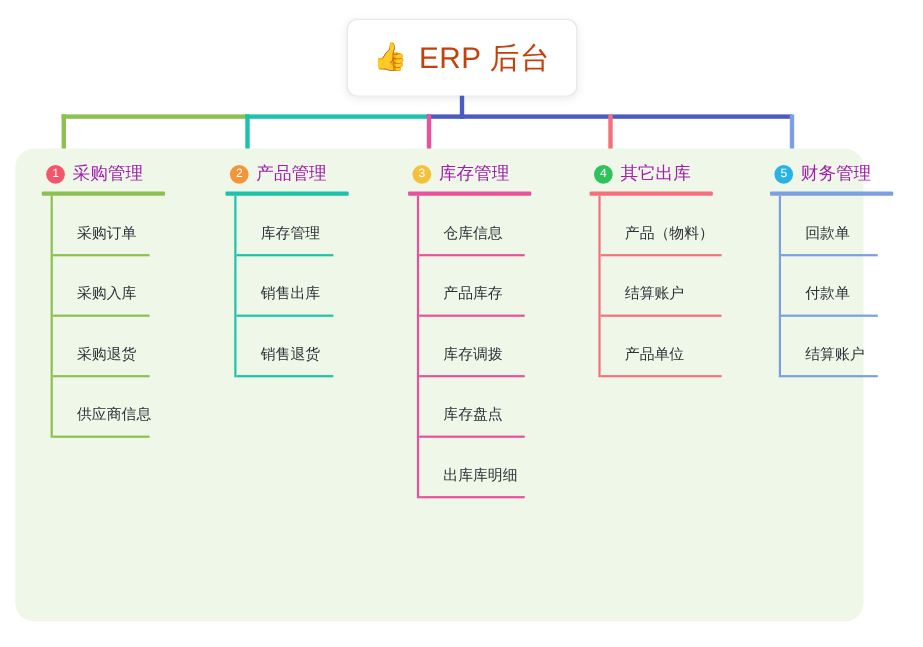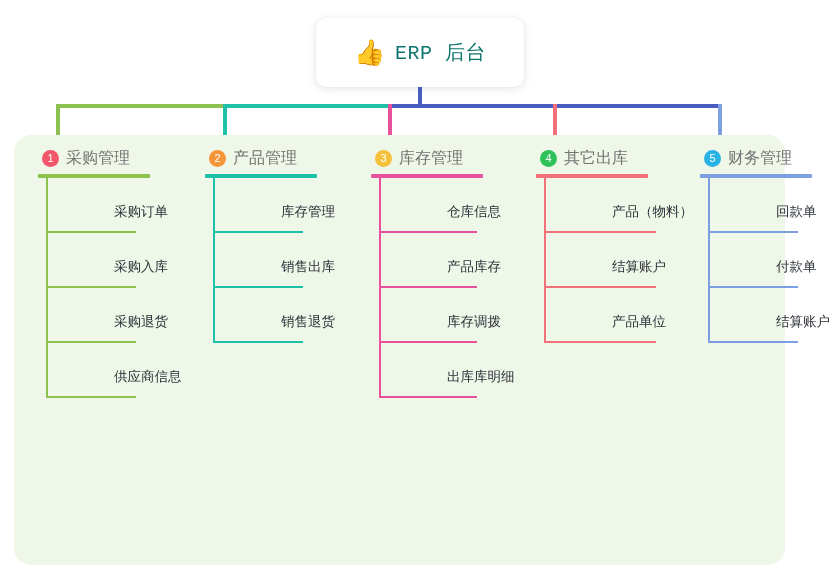--- a/index.html
+++ b/index.html
@@ -36,25 +36,24 @@
     display: flex;
     align-items: center;
     gap: 10px;
   }
   #root-emoji {
     font-size: 25px;
     line-height: 1;
     display: block;
   }
   #root-title {
-    font-size: 20px;
-    color: #0f766e;
+    font-size: 27px;
+    color: #c2410c;
     letter-spacing: 0.5px;
     white-space: nowrap;
-    font-family: Liberation Mono, monospace;
   }
 
   
   .line {
     position: absolute;
   }
   .vline { width: 4px; }
   .hline { height: 4px; }
 
   
@@ -86,21 +85,21 @@
     border-radius: 50%;
     color: #ffffff;
     font-size: 11px;
     line-height: 17px;
     text-align: center;
     flex: 0 0 auto;
     font-weight: normal;
   }
   .col-title {
     font-size: 16px;
-    color: #737373;
+    color: #a21caf;
     white-space: nowrap;
   }
   .head-rule {
     height: 4px;
     margin-top: 5px;
     border-radius: 1px;
   }
 
   .leaf-wrap {
     position: relative;
@@ -118,21 +117,20 @@
     height: 55px;
     box-sizing: border-box;
   }
   .leaf-text {
     position: absolute;
     left: 22px;
     bottom: 12px;
     font-size: 13.5px;
     color: #2c3038;
     white-space: nowrap;
-    margin-left: 44px;
   }
   .leaf-rule {
     position: absolute;
     left: 0;
     bottom: 0;
     height: 2px;
   }
 </style>
 </head>
 <body>
@@ -221,20 +219,24 @@
         </div>
         <div class="leaf">
           <span class="leaf-text">产品库存</span>
           <div class="leaf-rule" style="width: 96px; background: rgb(232, 81, 155);"></div>
         </div>
         <div class="leaf">
           <span class="leaf-text">库存调拨</span>
           <div class="leaf-rule" style="width: 96px; background: rgb(232, 81, 155);"></div>
         </div>
         <div class="leaf">
+          <span class="leaf-text">库存盘点</span>
+          <div class="leaf-rule" style="width: 96px; background: rgb(232, 81, 155);"></div>
+        </div>
+        <div class="leaf">
           <span class="leaf-text">出库库明细</span>
           <div class="leaf-rule" style="width: 96px; background: rgb(232, 81, 155);"></div>
         </div>
       </div>
     </div>
     <div class="column" style="left: 536px; width: 150px;">
       <div class="col-head">
         <span class="badge" style="background: rgb(47, 194, 91);">4</span>
         <span class="col-title">其它出库</span>
       </div>

